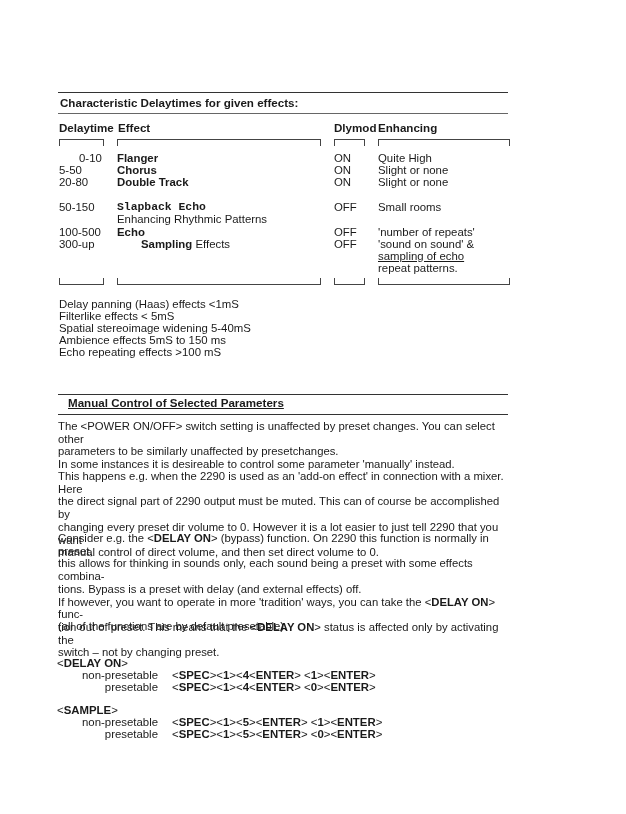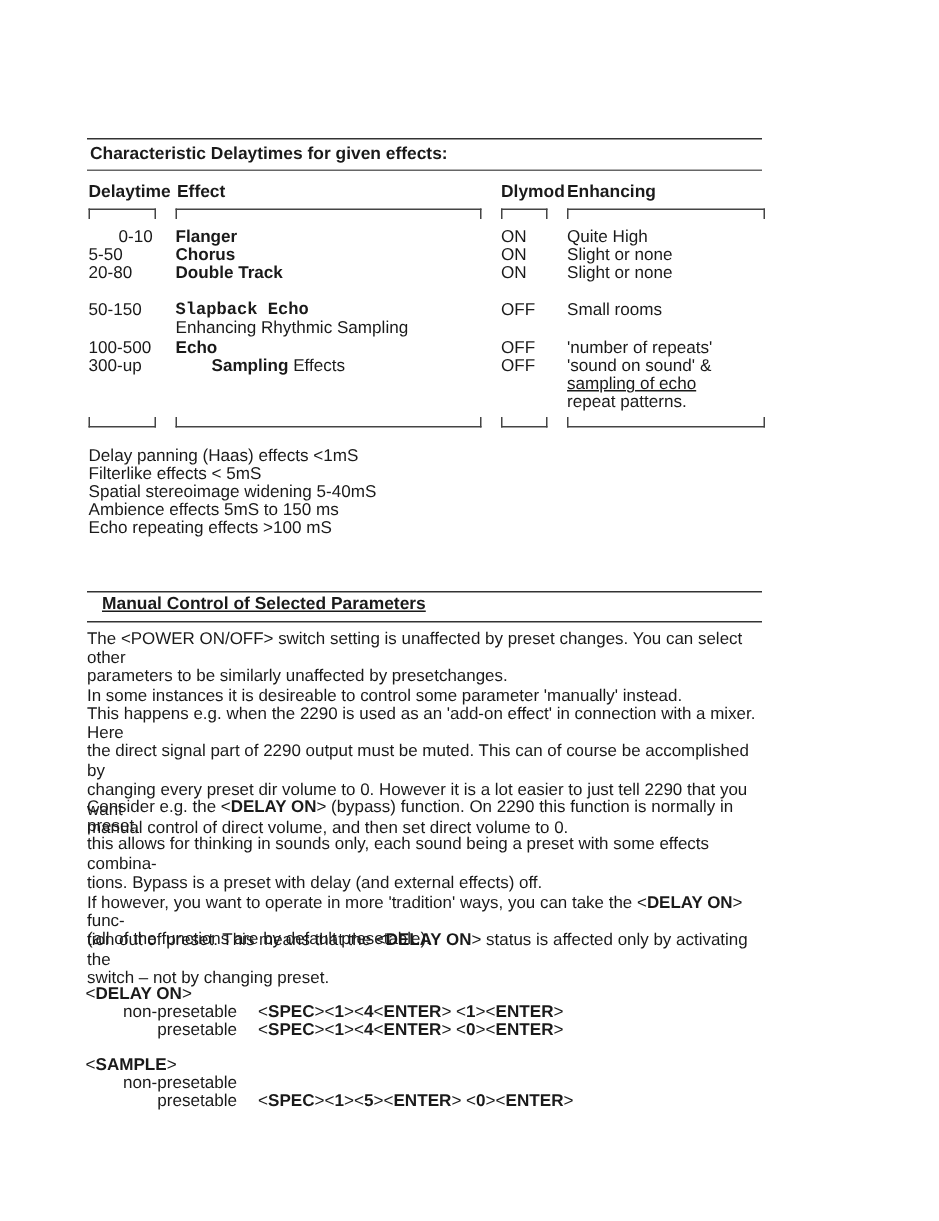--- a/index.html
+++ b/index.html
@@ -46,21 +46,21 @@
   <div class="line" style="left:334px; top:164px;">ON</div>
   <div class="line" style="left:378px; top:164px;">Slight or none</div>
 
   <div class="line" style="left:59px; top:176px;">20-80</div>
   <div class="line" style="left:117px; top:176px;"><b>Double Track</b></div>
   <div class="line" style="left:334px; top:176px;">ON</div>
   <div class="line" style="left:378px; top:176px;">Slight or none</div>
 
   <div class="line" style="left:59px; top:201px;">50-150</div>
   <div class="line" style="left:117px; top:201px;font-family:Liberation Mono, monospace;"><b>Slapback Echo</b></div>
-  <div class="line" style="left:117px; top:213px;">Enhancing Rhythmic Sampling</div>
+  <div class="line" style="left:117px; top:213px;">Enhancing Rhythmic Patterns</div>
   <div class="line" style="left:334px; top:201px;">OFF</div>
   <div class="line" style="left:378px; top:201px;">Small rooms</div>
 
   <div class="line" style="left:59px; top:226px;">100-500</div>
   <div class="line" style="left:117px; top:226px;"><b>Echo</b></div>
   <div class="line" style="left:334px; top:226px;">OFF</div>
   <div class="line" style="left:378px; top:226px;">'number of repeats'</div>
 
   <div class="line" style="left:59px; top:238px;">300-up</div>
   <div class="line" style="left:117px; top:238px;margin-left:24px;"><b>Sampling</b><span> Effects</span></div>
@@ -123,17 +123,18 @@
 <div class="cmd-row" style="left:58px; top:681px; width:460px; height:13px;">
   <span class="cmd-label">presetable</span>
   <span class="cmd-seq">&lt;<b>SPEC</b>&gt;&lt;<b>1</b>&gt;&lt;<b>4</b>&lt;<b>ENTER</b>&gt; &lt;<b>0</b>&gt;&lt;<b>ENTER</b>&gt;</span>
 </div>
 
 <div class="line" style="left:57px; top:704px;">
   <span>&lt;</span><b>SAMPLE</b><span>&gt;</span>
 </div>
 <div class="cmd-row" style="left:58px; top:716px; width:460px; height:13px;">
   <span class="cmd-label">non-presetable</span>
+  <span class="cmd-seq">&lt;<b>SPEC</b>&gt;&lt;<b>1</b>&gt;&lt;<b>5</b>&gt;&lt;<b>ENTER</b>&gt; &lt;<b>1</b>&gt;&lt;<b>ENTER</b>&gt;</span>
 </div>
 <div class="cmd-row" style="left:58px; top:728px; width:460px; height:13px;">
   <span class="cmd-label">presetable</span>
   <span class="cmd-seq">&lt;<b>SPEC</b>&gt;&lt;<b>1</b>&gt;&lt;<b>5</b>&gt;&lt;<b>ENTER</b>&gt; &lt;<b>0</b>&gt;&lt;<b>ENTER</b>&gt;</span>
 </div>
 
 </body></html>

